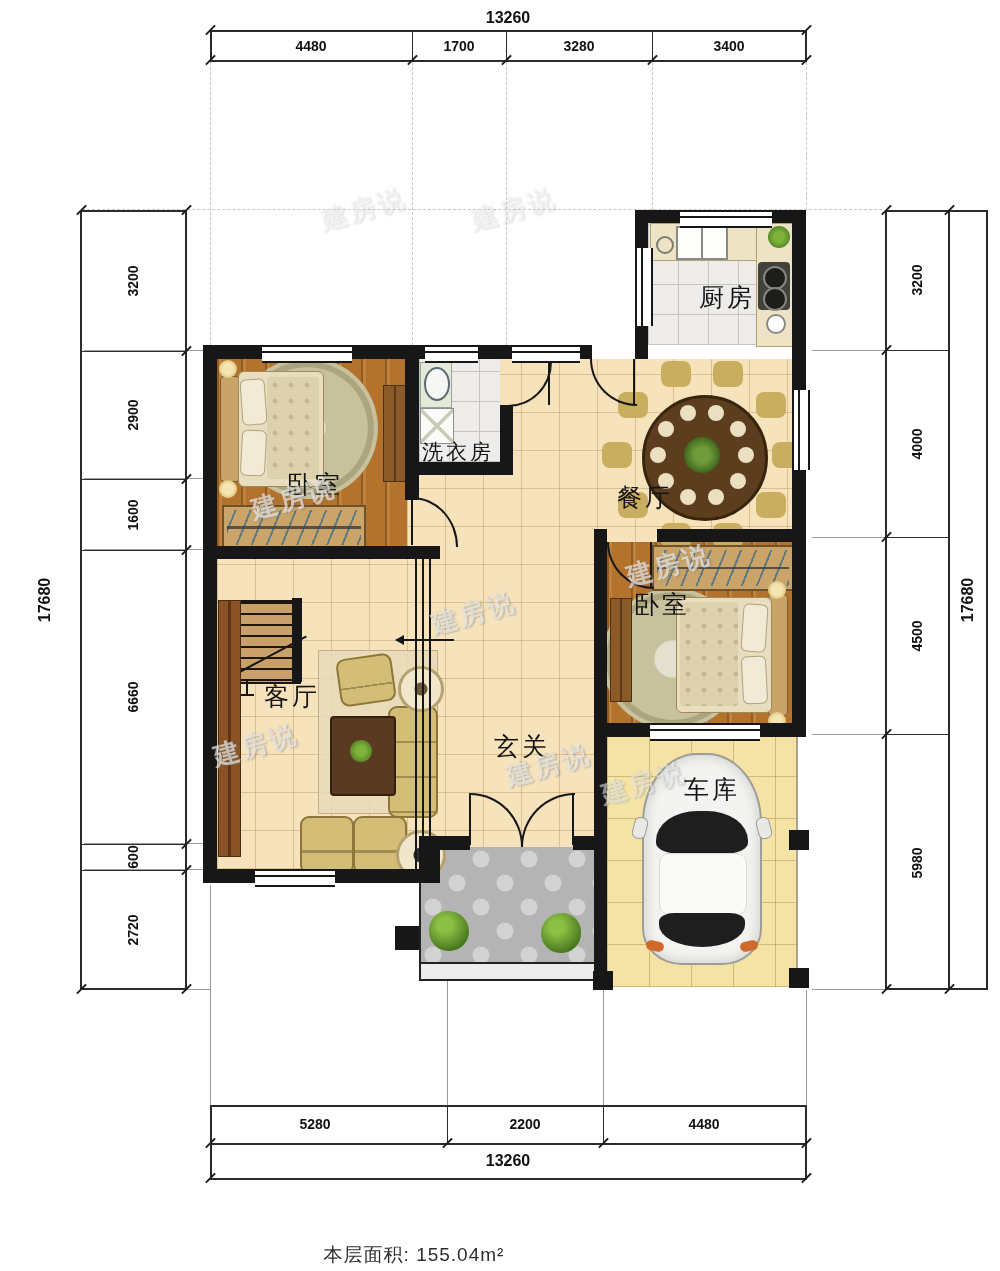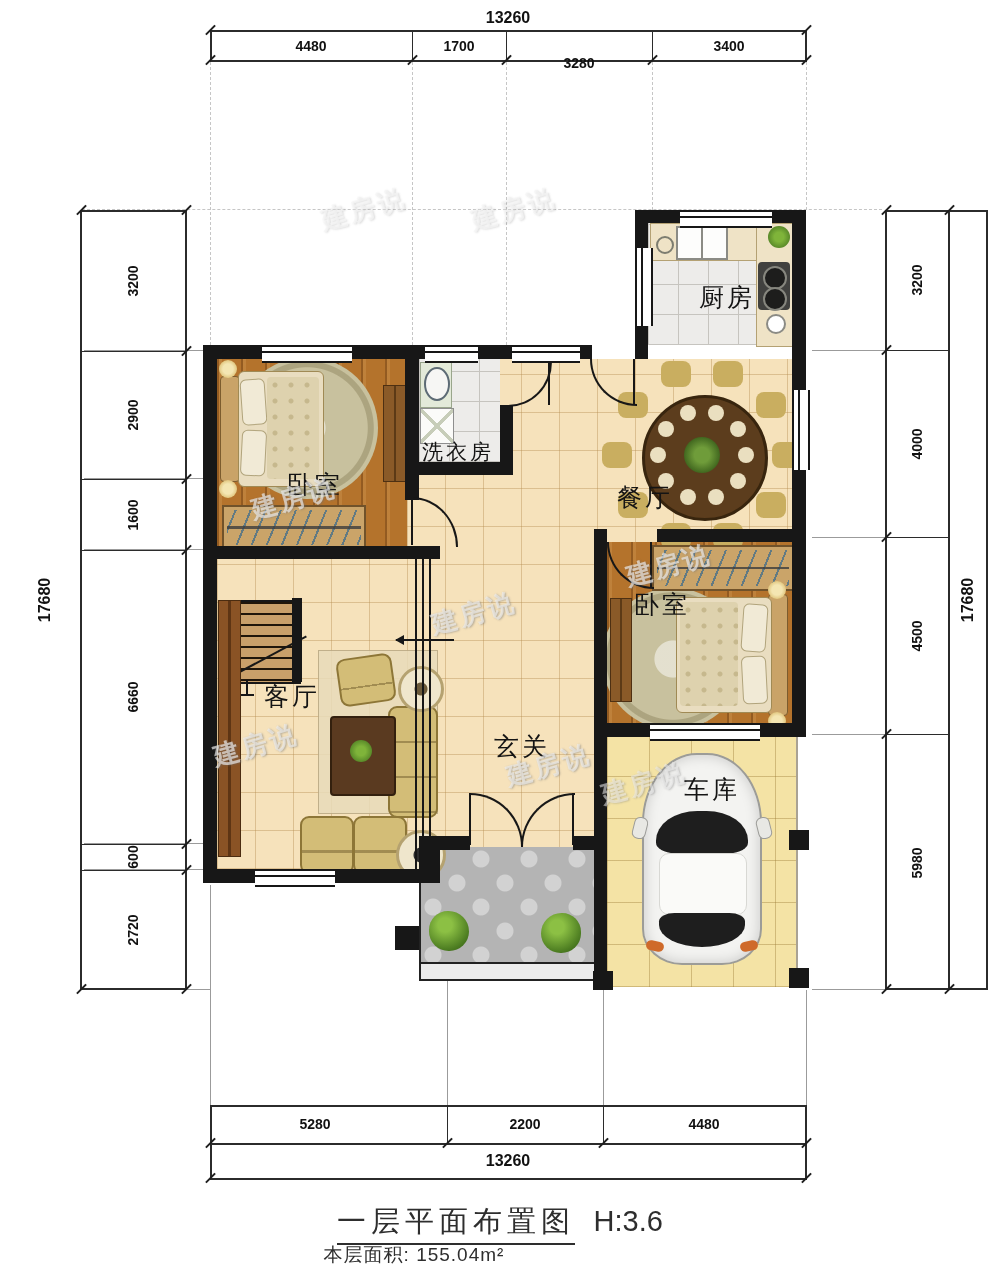--- a/index.html
+++ b/index.html
@@ -249,21 +249,21 @@
   <i class="tick" style="left:204px;top:29px;"></i>
   <i class="tick" style="left:800px;top:29px;"></i>
   <i class="tick" style="left:204px;top:59px;"></i>
   <i class="tick" style="left:406px;top:59px;"></i>
   <i class="tick" style="left:500px;top:59px;"></i>
   <i class="tick" style="left:646px;top:59px;"></i>
   <i class="tick" style="left:800px;top:59px;"></i>
   <b class="dt" style="left:508px;top:18px;font-size:16px;">13260</b>
   <b class="dt" style="left:311px;top:46px;">4480</b>
   <b class="dt" style="left:459px;top:46px;">1700</b>
-  <b class="dt" style="left:579px;top:46px;margin-top:17px;">3280</b>
+  <b class="dt" style="left:579px;top:46px;">3280</b>
   <b class="dt" style="left:729px;top:46px;">3400</b>
 
   <i class="dl" style="left:210px;top:1105px;width:596px;height:2px;"></i>
   <i class="dl" style="left:210px;top:1143px;width:596px;height:2px;"></i>
   <i class="dl" style="left:210px;top:1178px;width:596px;height:2px;"></i>
   <i class="dl" style="left:210px;top:1105px;width:2px;height:75px;"></i>
   <i class="dl" style="left:805px;top:1105px;width:2px;height:75px;"></i>
   <i class="dl" style="left:447px;top:1105px;width:1px;height:40px;"></i>
   <i class="dl" style="left:603px;top:1105px;width:1px;height:40px;"></i>
   <i class="tick" style="left:204px;top:1142px;"></i>
@@ -317,21 +317,17 @@
   <i class="tick" style="left:880px;top:733px;"></i>
   <i class="tick" style="left:880px;top:988px;"></i>
   <i class="tick" style="left:943px;top:209px;"></i>
   <i class="tick" style="left:943px;top:988px;"></i>
   <b class="dtv" style="left:917px;top:280px;">3200</b>
   <b class="dtv" style="left:917px;top:444px;">4000</b>
   <b class="dtv" style="left:917px;top:636px;">4500</b>
   <b class="dtv" style="left:917px;top:863px;">5980</b>
   <b class="dtv" style="left:968px;top:600px;font-size:16px;">17680</b>
 
-  <b style="left:0;top:1204px;width:1000px;text-align:center;z-index:8;">
-    <span class="cap1" style="display:inline-block;">一层平面布置图</span>
-    <span class="cap1b" style="display:inline-block;margin-left:14px;">H:3.6</span>
-  </b>
   <b style="left:0;top:1244px;width:828px;text-align:center;z-index:8;">
     <span class="cap2" style="display:inline-block;">本层面积: 155.04m²</span>
   </b>
 
 </div>
 
 </body></html>

